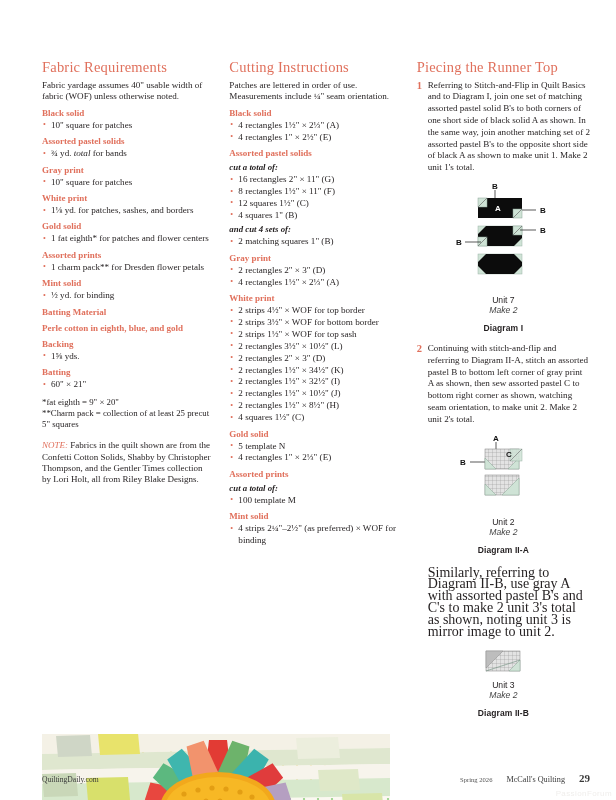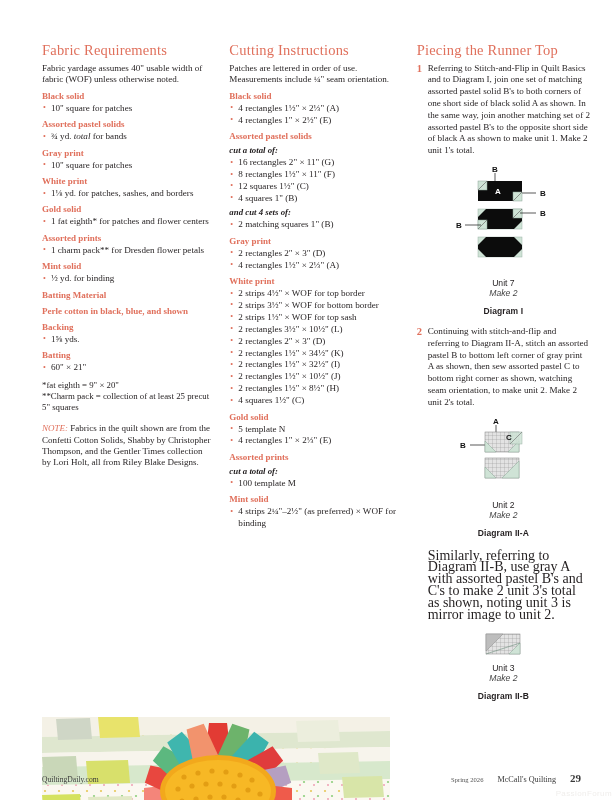--- a/index.html
+++ b/index.html
@@ -21,21 +21,21 @@
     align-items:flex-start;
   }
   .col{width:172px;}
   .col3{width:176px;}
 
   h2.section-title{
     font-family:"Liberation Serif", serif;
     font-size:14.5px;
     font-weight:400;
     color:#e0705c;
-    margin:0 0 4px 0;
+    margin:17px 0 4px 0;
     letter-spacing:0.2px;
     line-height:1.15;
   }
   p.intro{
     font-size:9.1px;line-height:11.6px;margin:0 0 4px 0;
     text-align:left;
   }
   h3.sub{
     font-size:9px;line-height:11px;
     font-weight:700;color:#e0705c;
@@ -86,21 +86,21 @@
   
   .photo-wrap{
     margin:16px 0 0 0;
     width:348px;height:152px;
     position:relative;overflow:hidden;
   }
   .photo{position:absolute;inset:0;}
 
   
   .footer{
-    position:absolute;left:42px;right:35px;bottom:16px;
+    position:absolute;left:42px;right:26px;bottom:16px;
     display:flex;justify-content:space-between;align-items:baseline;
     font-size:7.6px;color:#3a3a3a;margin-top:40px;
   }
   .footer .right{display:flex;align-items:baseline;gap:14px;}
   .footer .issue{font-size:6.6px;color:#555;}
   .footer .mag{font-size:8.2px;}
   .footer .pg{font-size:11px;font-weight:700;}
   .wmark{
     position:absolute;right:4px;bottom:2px;
     font-family:"Liberation Sans", sans-serif;
@@ -140,21 +140,21 @@
           </ul>
           <h3 class="sub">Assorted prints</h3>
           <ul class="bul">
             <li>1 charm pack** for Dresden flower petals</li>
           </ul>
           <h3 class="sub">Mint solid</h3>
           <ul class="bul">
             <li>½ yd. for binding</li>
           </ul>
           <h3 class="sub">Batting Material</h3>
-          <h3 class="sub">Perle cotton in black, blue, and shown</h3>
+          <h3 class="sub">Perle cotton in eighth, blue, and gold</h3>
           <h3 class="sub">Backing</h3>
           <ul class="bul">
             <li>1⅝ yds.</li>
           </ul>
           <h3 class="sub">Batting</h3>
           <ul class="bul">
             <li>60" × 21"</li>
           </ul>
         </div>
       <p class="foot-note">*fat eighth = 9" × 20"</p>

